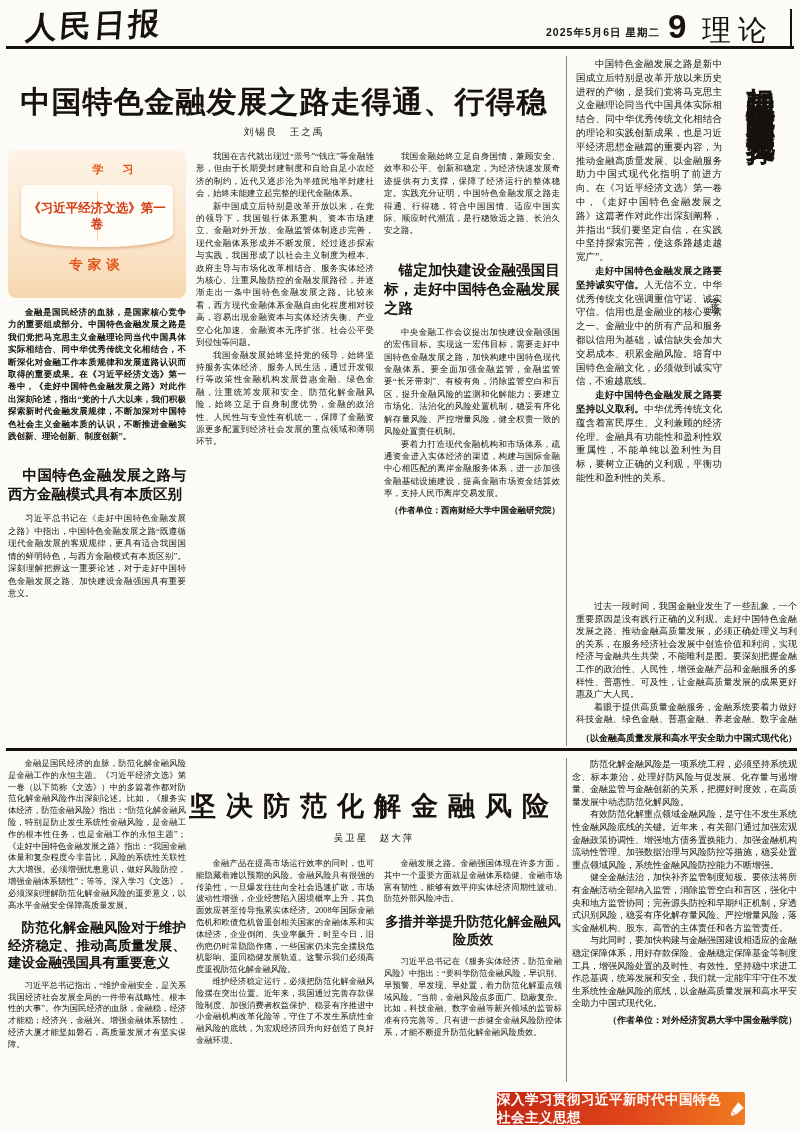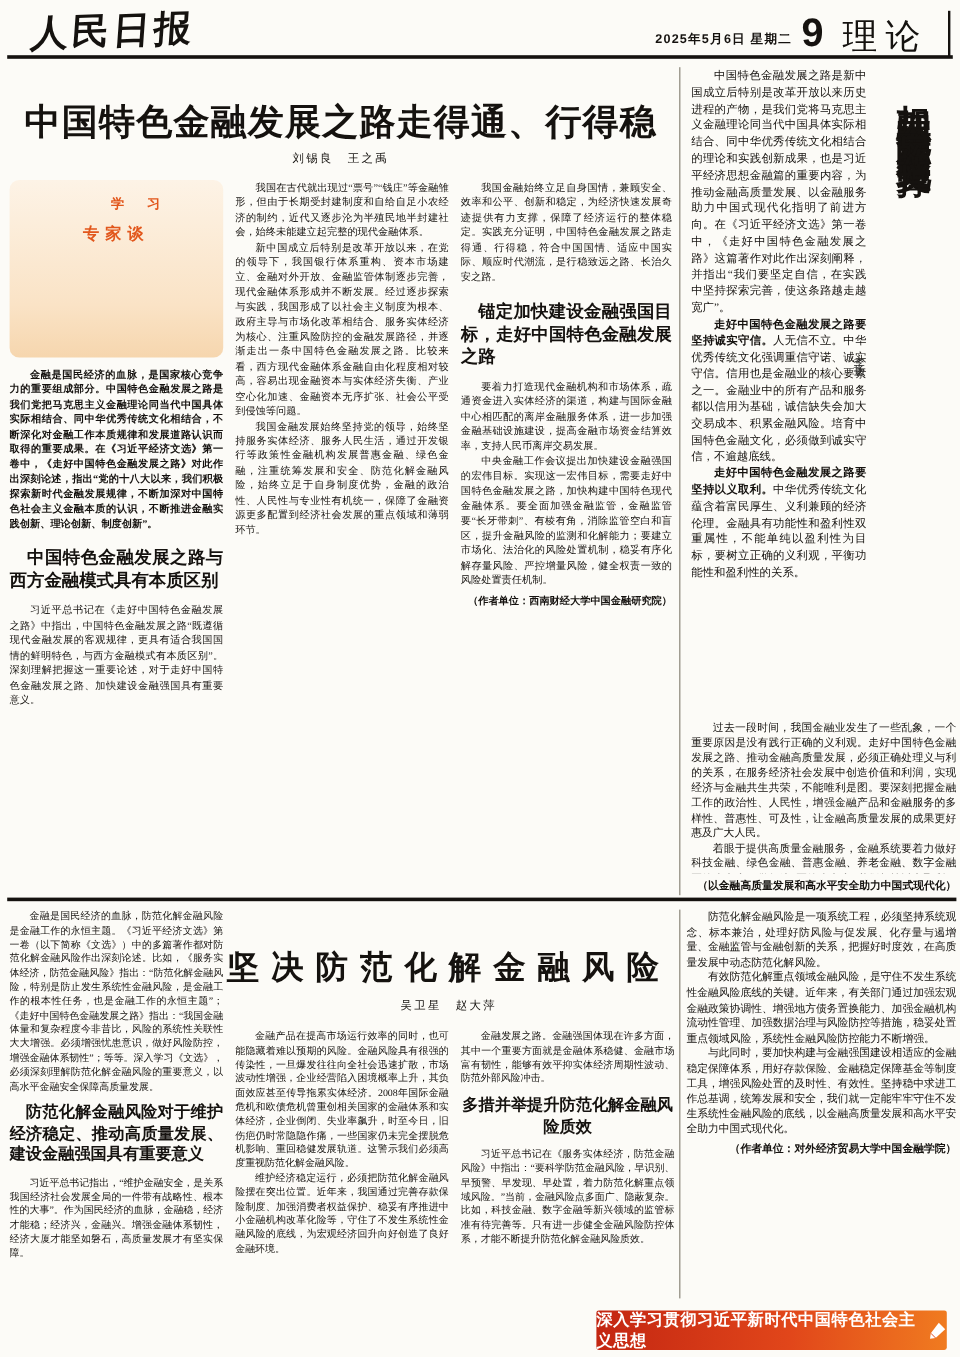--- a/index.html
+++ b/index.html
@@ -33,42 +33,42 @@
           box-shadow:0 2px 3px rgba(190,100,30,.35); position:relative; display:flex; align-items:center; justify-content:center; }
   .book:after { content:""; position:absolute; left:50%; top:6px; bottom:6px; width:1px; background:#f0cfa8; }
   .book .title { font-size:12.5px; font-weight:900; color:#d43d12; line-height:16px; padding:0 6px; position:relative; z-index:1; }
   .studybox .tag { margin-top:9px; font-size:13.5px; font-weight:900; letter-spacing:5px; color:#e2571c; }
 
   .col { position:absolute; text-align:justify; overflow:hidden; }
   .a1c { font-size:8.5px; line-height:12.4px; }
   .col p { text-indent:2em; }
   .intro { font-weight:bold; }
   .subhead { font-family:"Liberation Sans","DejaVu Sans",sans-serif; font-weight:bold; font-size:14.5px;
-             line-height:19px; text-align:justify; margin:14px 0 8px; text-indent:1em; }
+             line-height:19px; text-align:justify; margin:24px 0 8px; text-indent:1em; }
   .attr { text-align:right; text-indent:0 !important; font-weight:600; margin-top:4px; }
 
   
   .a2-col  { left:576px; top:58px; width:146px; height:538px; font-size:9.5px; line-height:13.8px; }
   .a2-vert { position:absolute; left:724px; top:64px; width:74px; height:560px;
              writing-mode:vertical-rl; font-size:29px; font-weight:900; letter-spacing:3px; line-height:74px; }
   .a2-author { position:absolute; left:708px; top:290px; height:70px; writing-mode:vertical-rl;
                font-size:9.5px; letter-spacing:6px; color:#2a2a2a; }
   .a2-wide { left:576px; top:600px; width:221px; height:128px; font-size:9px; line-height:12.6px; }
   .a2-attr { position:absolute; left:576px; top:732px; width:221px; text-align:right; font-size:9px; font-weight:600; }
 
   
   .a3-headline { position:absolute; left:186px; top:788px; width:376px; text-align:center;
                  font-size:27px; font-weight:900; letter-spacing:10px; }
   .a3-byline { position:absolute; left:186px; top:832px; width:376px; text-align:center; font-size:9.5px; letter-spacing:2px; }
   .a3c { font-size:8.3px; line-height:11.8px; }
   .subhead2 { font-family:Liberation Mono, monospace; font-weight:bold; font-size:13.5px;
               line-height:17.5px; margin:9px 0 7px; text-indent:1em; }
   .subhead2.center { text-align:center; text-indent:0; }
 
-  .banner { position:absolute; left:497px; top:1092px; width:292px; height:33px;
+  .banner { position:absolute; left:497px; top:1092px; width:248px; height:33px;
             background:linear-gradient(90deg,#c32612 0%,#e1461a 55%,#f07b20 100%);
             display:flex; align-items:center; justify-content:center; gap:5px;
             color:#fff; font-weight:900; font-size:13.5px; letter-spacing:0.5px;
             font-family:"Liberation Sans","DejaVu Sans",sans-serif; border-radius:2px; }
   .banner svg { flex:0 0 auto; }
 </style>
 </head>
 <body>
 
 <div class="page">
@@ -78,40 +78,43 @@
   <div class="pagenum sans">9</div>
   <div class="section">理论</div>
   <div class="bracket"></div>
   <div class="rule-top"></div>
 
   <div class="a1-headline sans">中国特色金融发展之路走得通、行得稳</div>
   <div class="a1-byline">刘锡良　王之禹</div>
 
   <div class="studybox">
     <div class="kicker sans">学 习</div>
+    <div class="book">
+      <div class="title">《习近平经济文选》第一卷</div>
+    </div>
     <div class="tag sans">专家谈</div>
   </div>
 
   <div class="col a1c" style="left:196px;top:150px;width:178px;height:594px;">
     <p>我国在古代就出现过“票号”“钱庄”等金融雏形，但由于长期受封建制度和自给自足小农经济的制约，近代又逐步沦为半殖民地半封建社会，始终未能建立起完整的现代金融体系。</p>
     <p>新中国成立后特别是改革开放以来，在党的领导下，我国银行体系重构、资本市场建立、金融对外开放、金融监管体制逐步完善，现代金融体系形成并不断发展。经过逐步探索与实践，我国形成了以社会主义制度为根本、政府主导与市场化改革相结合、服务实体经济为核心、注重风险防控的金融发展路径，并逐渐走出一条中国特色金融发展之路。比较来看，西方现代金融体系金融自由化程度相对较高，容易出现金融资本与实体经济失衡、产业空心化加速、金融资本无序扩张、社会公平受到侵蚀等问题。</p>
     <p>我国金融发展始终坚持党的领导，始终坚持服务实体经济、服务人民生活，通过开发银行等政策性金融机构发展普惠金融、绿色金融，注重统筹发展和安全、防范化解金融风险，始终立足于自身制度优势，金融的政治性、人民性与专业性有机统一，保障了金融资源更多配置到经济社会发展的重点领域和薄弱环节。</p>
   </div>
 
   <div class="col a1c" style="left:8px;top:306px;width:178px;height:438px;">
     <p class="intro">金融是国民经济的血脉，是国家核心竞争力的重要组成部分。中国特色金融发展之路是我们党把马克思主义金融理论同当代中国具体实际相结合、同中华优秀传统文化相结合，不断深化对金融工作本质规律和发展道路认识而取得的重要成果。在《习近平经济文选》第一卷中，《走好中国特色金融发展之路》对此作出深刻论述，指出“党的十八大以来，我们积极探索新时代金融发展规律，不断加深对中国特色社会主义金融本质的认识，不断推进金融实践创新、理论创新、制度创新”。</p>
     <div class="subhead">中国特色金融发展之路与西方金融模式具有本质区别</div>
     <p>习近平总书记在《走好中国特色金融发展之路》中指出，中国特色金融发展之路“既遵循现代金融发展的客观规律，更具有适合我国国情的鲜明特色，与西方金融模式有本质区别”。深刻理解把握这一重要论述，对于走好中国特色金融发展之路、加快建设金融强国具有重要意义。</p>
   </div>
 
   <div class="col a1c" style="left:384px;top:150px;width:176px;height:594px;">
     <p>我国金融始终立足自身国情，兼顾安全、效率和公平、创新和稳定，为经济快速发展奇迹提供有力支撑，保障了经济运行的整体稳定。实践充分证明，中国特色金融发展之路走得通、行得稳，符合中国国情、适应中国实际、顺应时代潮流，是行稳致远之路、长治久安之路。</p>
     <div class="subhead">锚定加快建设金融强国目标，走好中国特色金融发展之路</div>
+    <p>中央金融工作会议提出加快建设金融强国的宏伟目标。实现这一宏伟目标，需要走好中国特色金融发展之路，加快构建中国特色现代金融体系。要全面加强金融监管，金融监管要“长牙带刺”、有棱有角，消除监管空白和盲区，提升金融风险的监测和化解能力；要建立市场化、法治化的风险处置机制，稳妥有序化解存量风险、严控增量风险，健全权责一致的风险处置责任机制。</p>
     <p>要着力打造现代金融机构和市场体系，疏通资金进入实体经济的渠道，构建与国际金融中心相匹配的离岸金融服务体系，进一步加强金融基础设施建设，提高金融市场资金结算效率，支持人民币离岸交易发展。</p>
-    <p>中央金融工作会议提出加快建设金融强国的宏伟目标。实现这一宏伟目标，需要走好中国特色金融发展之路，加快构建中国特色现代金融体系。要全面加强金融监管，金融监管要“长牙带刺”、有棱有角，消除监管空白和盲区，提升金融风险的监测和化解能力；要建立市场化、法治化的风险处置机制，稳妥有序化解存量风险、严控增量风险，健全权责一致的风险处置责任机制。</p>
     <p class="attr">（作者单位：西南财经大学中国金融研究院）</p>
   </div>
 
   <div class="vdiv" style="left:566px;top:56px;height:690px;"></div>
 
   <div class="col a2-col">
     <p>中国特色金融发展之路是新中国成立后特别是改革开放以来历史进程的产物，是我们党将马克思主义金融理论同当代中国具体实际相结合、同中华优秀传统文化相结合的理论和实践创新成果，也是习近平经济思想金融篇的重要内容，为推动金融高质量发展、以金融服务助力中国式现代化指明了前进方向。在《习近平经济文选》第一卷中，《走好中国特色金融发展之路》这篇著作对此作出深刻阐释，并指出“我们要坚定自信，在实践中坚持探索完善，使这条路越走越宽广”。</p>
     <p><b>走好中国特色金融发展之路要坚持诚实守信。</b><span>人无信不立。中华优秀传统文化强调重信守诺、诚实守信。信用也是金融业的核心要素之一。金融业中的所有产品和服务都以信用为基础，诚信缺失会加大交易成本、积累金融风险。培育中国特色金融文化，必须做到诚实守信，不逾越底线。</span></p>
     <p><b>走好中国特色金融发展之路要坚持以义取利。</b><span>中华优秀传统文化蕴含着富民厚生、义利兼顾的经济伦理。金融具有功能性和盈利性双重属性，不能单纯以盈利性为目标，要树立正确的义利观，平衡功能性和盈利性的关系。</span></p>
   </div>
@@ -145,20 +148,21 @@
 
   <div class="col a3c" style="left:384px;top:858px;width:178px;height:226px;">
     <p>金融发展之路。金融强国体现在许多方面，其中一个重要方面就是金融体系稳健、金融市场富有韧性，能够有效平抑实体经济周期性波动、防范外部风险冲击。</p>
     <div class="subhead2 center">多措并举提升防范化解金融风险质效</div>
     <p>习近平总书记在《服务实体经济，防范金融风险》中指出：“要科学防范金融风险，早识别、早预警、早发现、早处置，着力防范化解重点领域风险。”当前，金融风险点多面广、隐蔽复杂。比如，科技金融、数字金融等新兴领域的监管标准有待完善等。只有进一步健全金融风险防控体系，才能不断提升防范化解金融风险质效。</p>
   </div>
 
   <div class="col" style="left:572px;top:758px;width:225px;height:326px;font-size:9px;line-height:12.6px;">
     <p>防范化解金融风险是一项系统工程，必须坚持系统观念、标本兼治，处理好防风险与促发展、化存量与遏增量、金融监管与金融创新的关系，把握好时度效，在高质量发展中动态防范化解风险。</p>
     <p>有效防范化解重点领域金融风险，是守住不发生系统性金融风险底线的关键。近年来，有关部门通过加强宏观金融政策协调性、增强地方债务置换能力、加强金融机构流动性管理、加强数据治理与风险防控等措施，稳妥处置重点领域风险，系统性金融风险防控能力不断增强。</p>
+    <p>健全金融法治，加快补齐监管制度短板。要依法将所有金融活动全部纳入监管，消除监管空白和盲区，强化中央和地方监管协同；完善源头防控和早期纠正机制，穿透式识别风险，稳妥有序化解存量风险、严控增量风险，落实金融机构、股东、高管的主体责任和各方监管责任。</p>
     <p>与此同时，要加快构建与金融强国建设相适应的金融稳定保障体系，用好存款保险、金融稳定保障基金等制度工具，增强风险处置的及时性、有效性。坚持稳中求进工作总基调，统筹发展和安全，我们就一定能牢牢守住不发生系统性金融风险的底线，以金融高质量发展和高水平安全助力中国式现代化。</p>
     <p class="attr">（作者单位：对外经济贸易大学中国金融学院）</p>
   </div>
 
   <div class="banner">
     <span>深入学习贯彻习近平新时代中国特色社会主义思想</span>
     <svg width="16" height="16" viewBox="0 0 24 24">
       <path d="M14 2 L22 10 L10 21 L3 22 L4 15 Z" fill="#ffffff"></path>
       <path d="M4 15 L10 21" stroke="#e1461a" stroke-width="1.2"></path>
     </svg>

